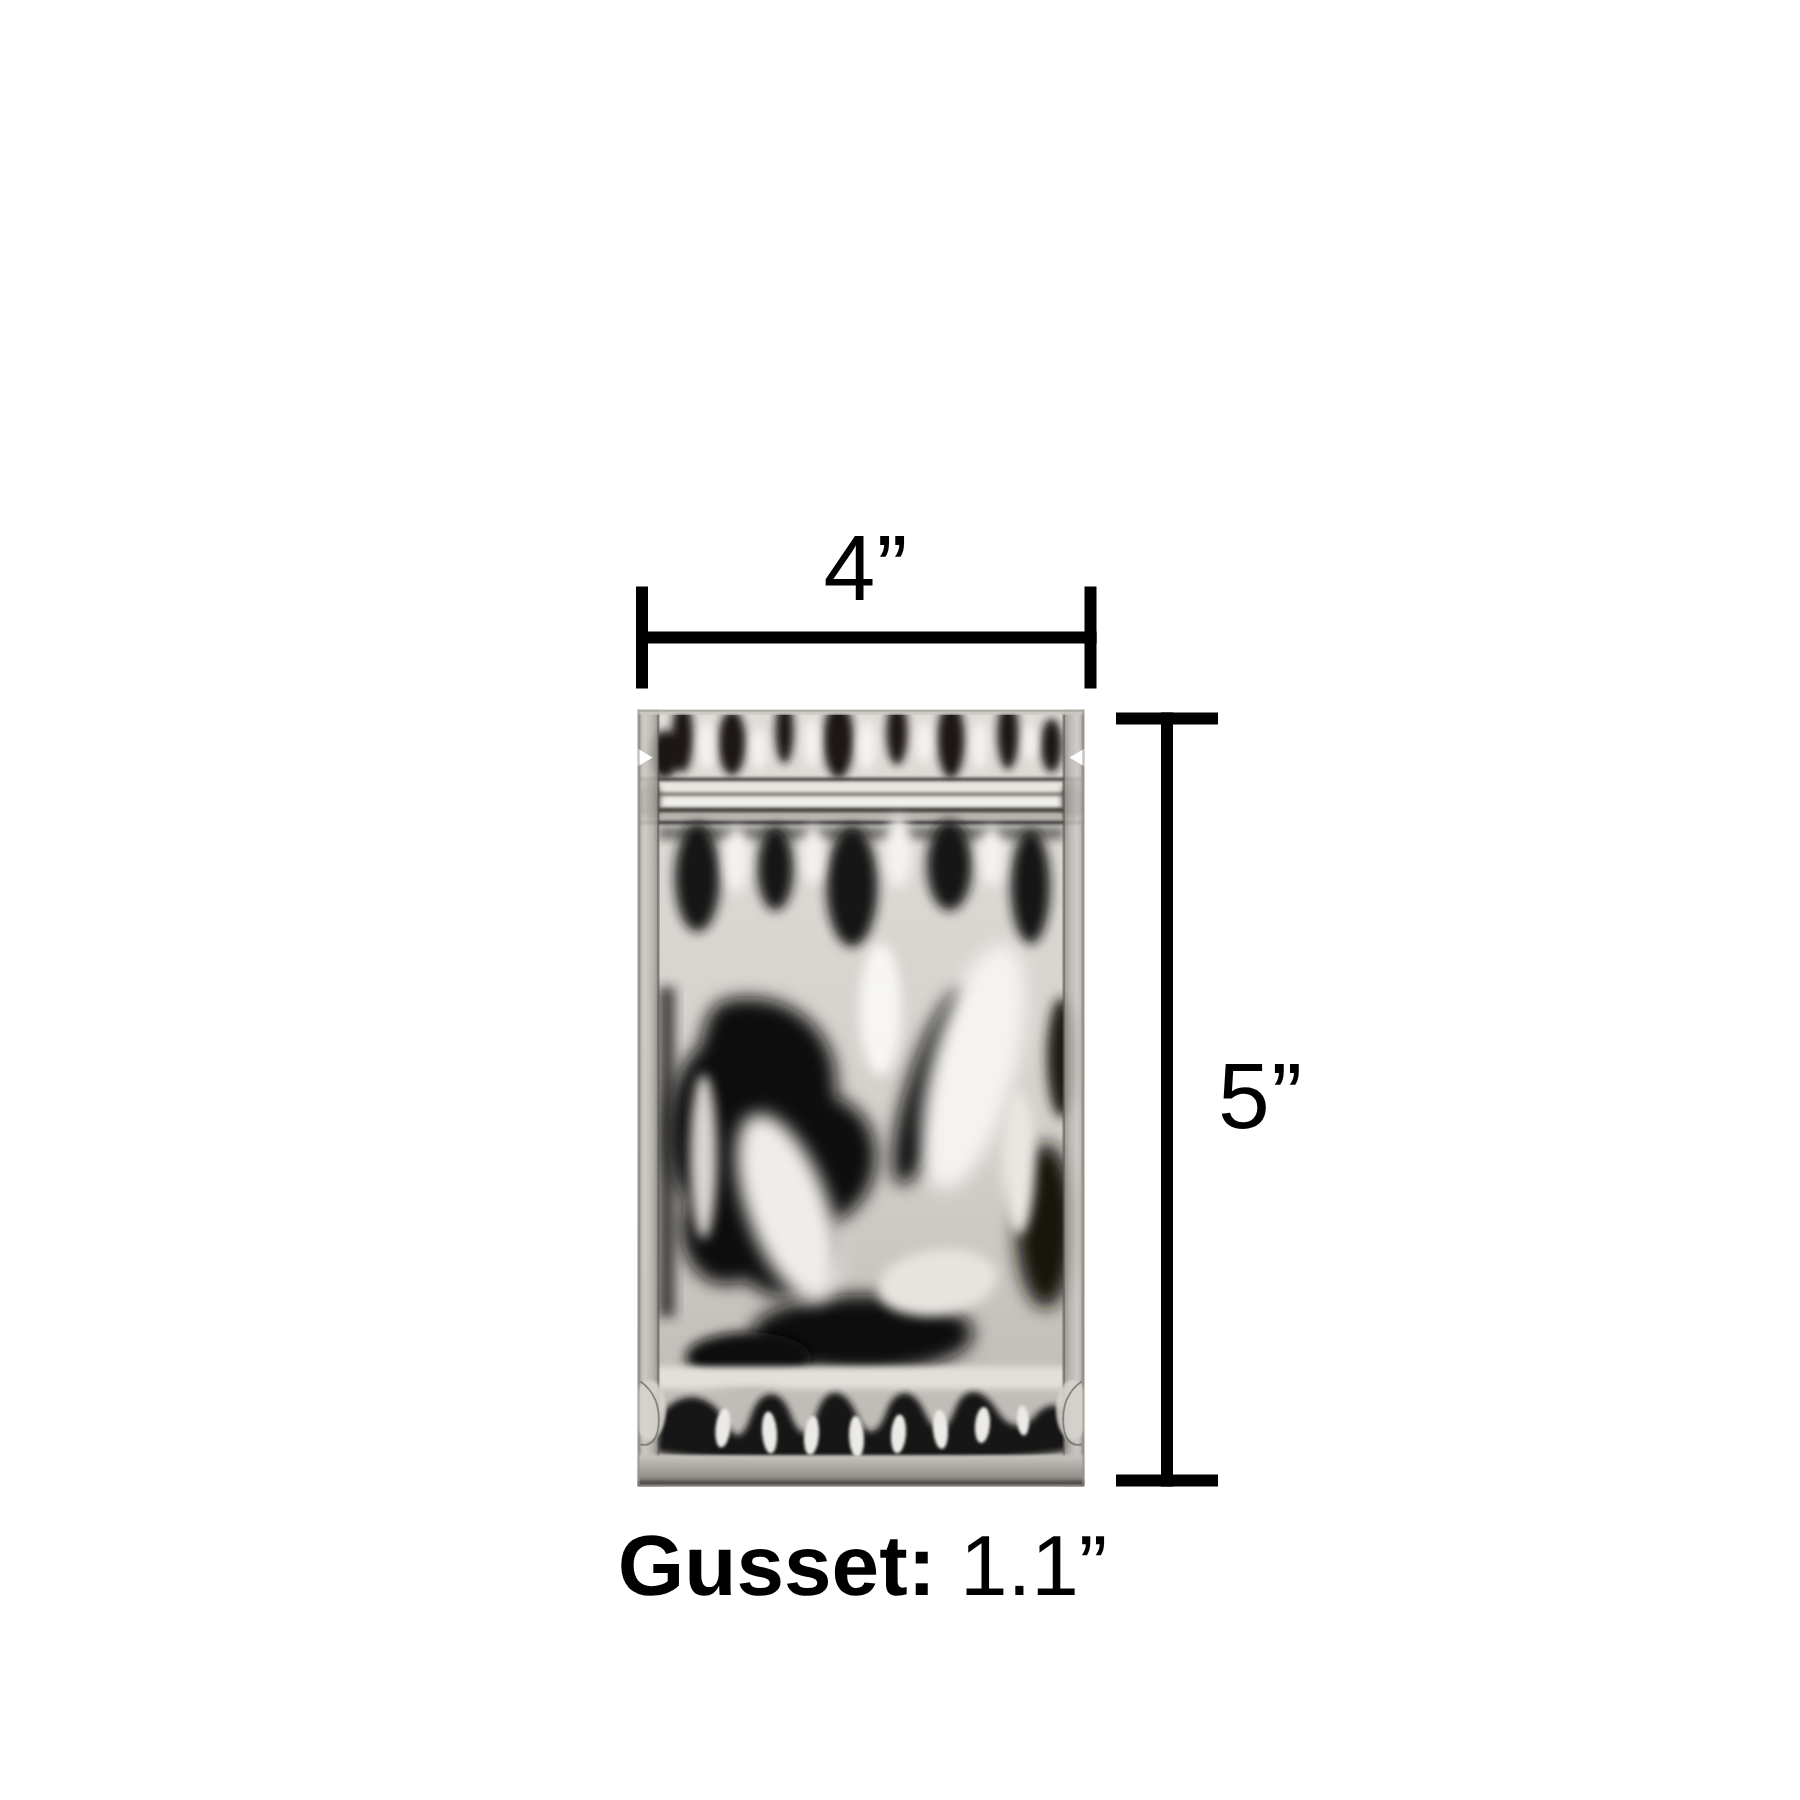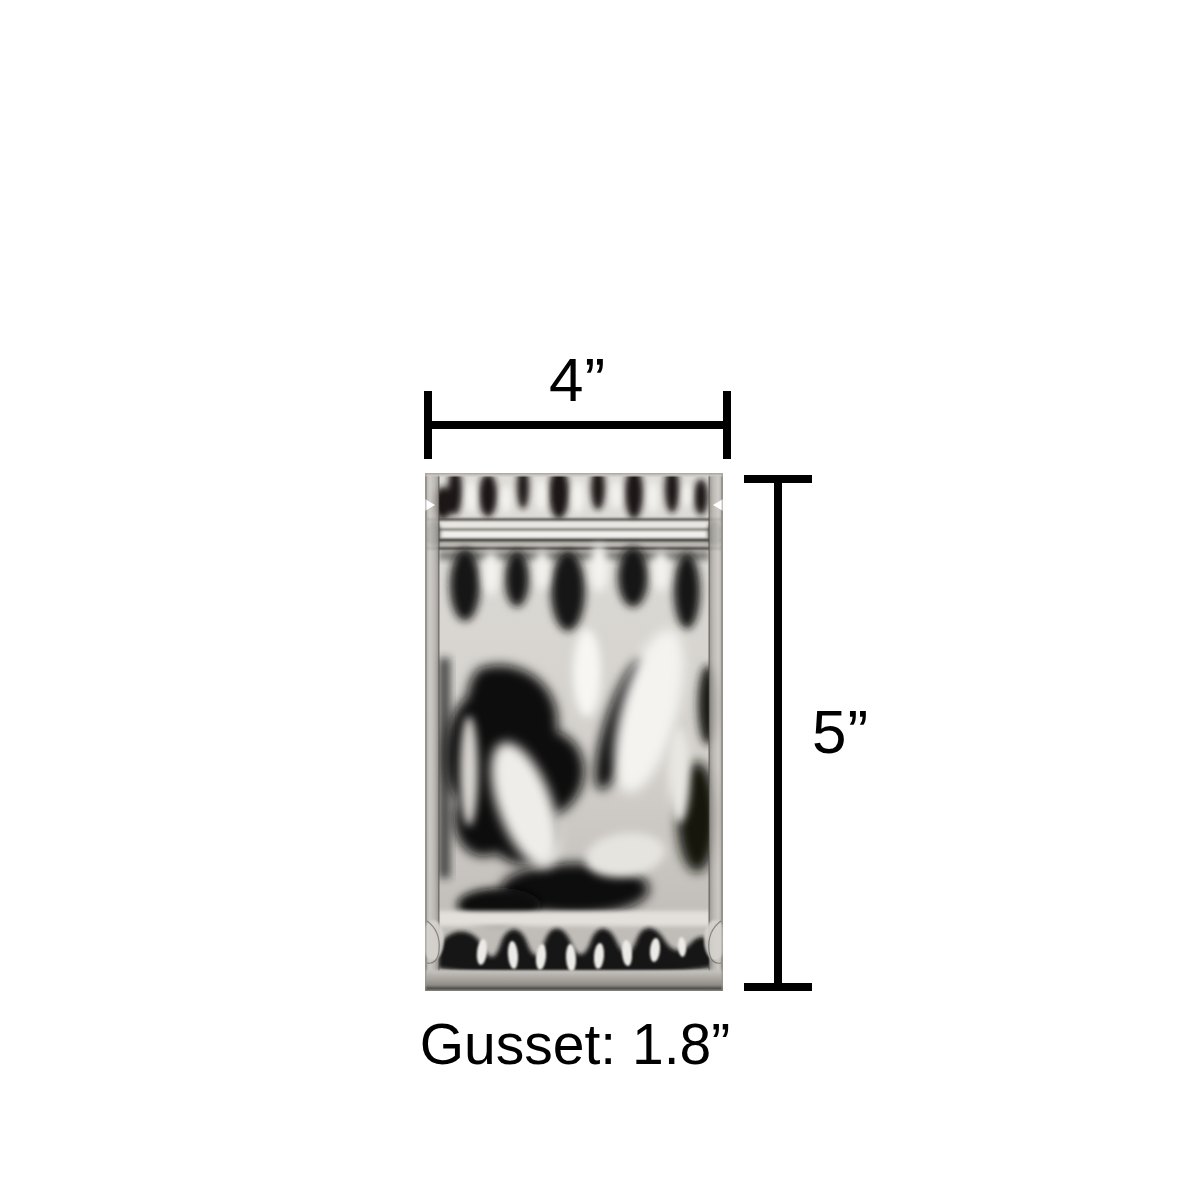--- a/index.html
+++ b/index.html
@@ -49,21 +49,21 @@
   }
 
   .gusset-label {
     position: absolute;
     left: 325px; top: 1014px; width: 500px;
     text-align: center;
     font-size: 57px;
     line-height: 60px;
     white-space: nowrap;
   }
-  .gusset-label .k { font-weight: 400; }
+  .gusset-label .k { font-weight: 700; }
   .gusset-label .v { font-weight: 400; }
 
   .pouch-wrap {
     position: absolute;
     left: 425px; top: 473px;
     width: 298px; height: 518px;
   }
   .pouch-wrap svg { display: block; }
 </style>
 </head>
@@ -78,21 +78,21 @@
   </div>
 
   <div class="dim-label height-label">5”</div>
   <div class="dim-bar v">
     <div class="cap start"></div>
     <div class="cap end"></div>
   </div>
 
   <div class="gusset-label">
     <span class="k">Gusset:</span>
-    <span class="v">1.8”</span>
+    <span class="v">1.1”</span>
   </div>
 
   <div class="pouch-wrap">
     <svg width="298" height="518" viewBox="0 0 298 518" xmlns="http://www.w3.org/2000/svg">
       <defs>
         <linearGradient id="baseGrad" x1="0" y1="0" x2="0" y2="1">
           <stop offset="0" stop-color="#dfddd8"></stop>
           <stop offset="0.55" stop-color="#d3d0cb"></stop>
           <stop offset="1" stop-color="#bab7b2"></stop>
         </linearGradient>

